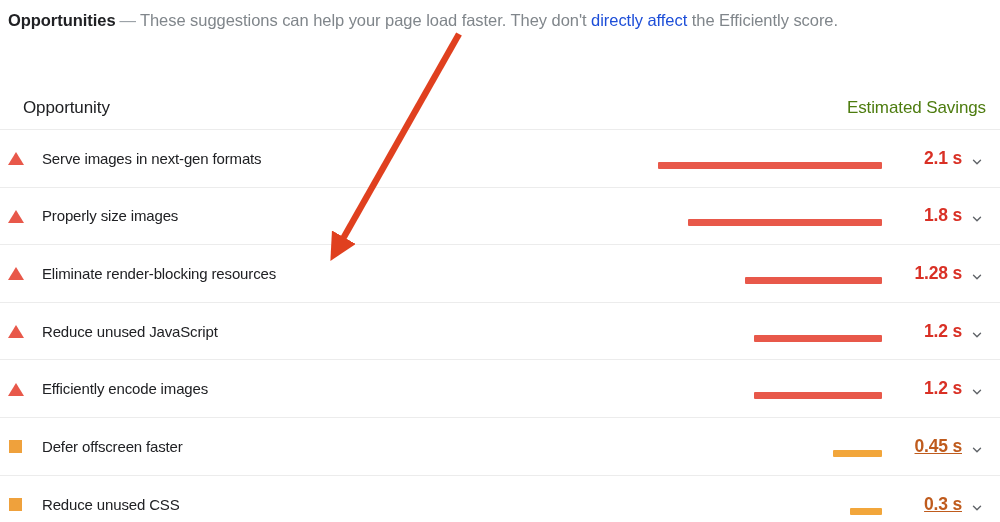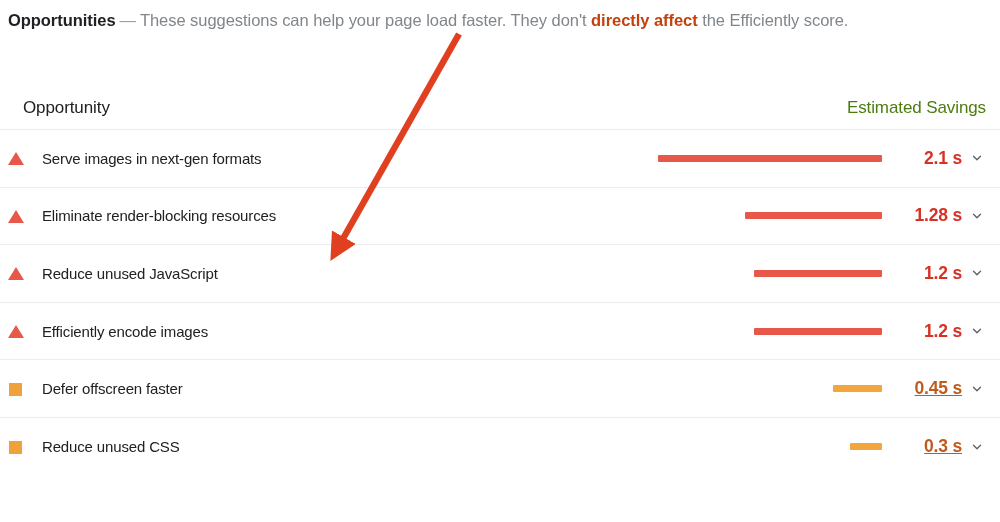--- a/index.html
+++ b/index.html
@@ -21,22 +21,22 @@
     letter-spacing: -0.05px;
   }
   .section-title {
     font-weight: bold;
     color: #202124;
     font-size: 16.5px;
     margin-top: 14px;
   }
   .dash { color: #9aa0a6; padding: 0 4px; }
   .inline-link {
-    color: #c2410c;
-    font-weight: bold;
+    color: #1d4ed8;
+    font-weight: normal;
     text-decoration: none;
     cursor: pointer;
   }
 
   
   .opp-table {
     position: absolute; left: 0; top: 86px; width: 1000px;
   }
   .table-head {
     display: flex; align-items: center;
@@ -86,21 +86,21 @@
 
   .row-title {
     font-size: 15px;
     color: #202124;
     letter-spacing: -0.15px;
     white-space: nowrap;
   }
 
   .row-right {
     margin-left: auto;
-    display: flex; align-items: center;
+    display: flex; align-items: flex-end;
   }
   .bar-area {
     width: 236px;
     display: flex; justify-content: flex-end; align-items: center;
     margin-right: 8px;
   }
   .bar { height: 7px; border-radius: 1px; }
   .bar.red { background: #e8584a; }
   .bar.orange { background: #f2a63b; }
 
@@ -146,20 +146,35 @@
 
     <div id="rows">
         <div class="row">
           <span class="sev tri"></span>
           <span class="row-title">Serve images in next-gen formats</span>
           <span class="row-right">
             <span class="bar-area">
               <span class="bar red" style="width:224px"></span>
             </span>
             <span class="value red">2.1 s</span>
+            <span class="chevron">
+              <svg width="14" height="14" viewBox="0 0 24 24" fill="none" stroke="currentColor" stroke-width="2.4" stroke-linecap="round" stroke-linejoin="round">
+                <polyline points="6,9 12,15 18,9"></polyline>
+              </svg>
+            </span>
+          </span>
+        </div>
+        <div class="row">
+          <span class="sev tri"></span>
+          <span class="row-title">Properly size images</span>
+          <span class="row-right">
+            <span class="bar-area">
+              <span class="bar red" style="width:194px"></span>
+            </span>
+            <span class="value red">1.8 s</span>
             <span class="chevron">
               <svg width="14" height="14" viewBox="0 0 24 24" fill="none" stroke="currentColor" stroke-width="2.4" stroke-linecap="round" stroke-linejoin="round">
                 <polyline points="6,9 12,15 18,9"></polyline>
               </svg>
             </span>
           </span>
         </div>
         <div class="row">
           <span class="sev tri"></span>
           <span class="row-title">Eliminate render-blocking resources</span>

